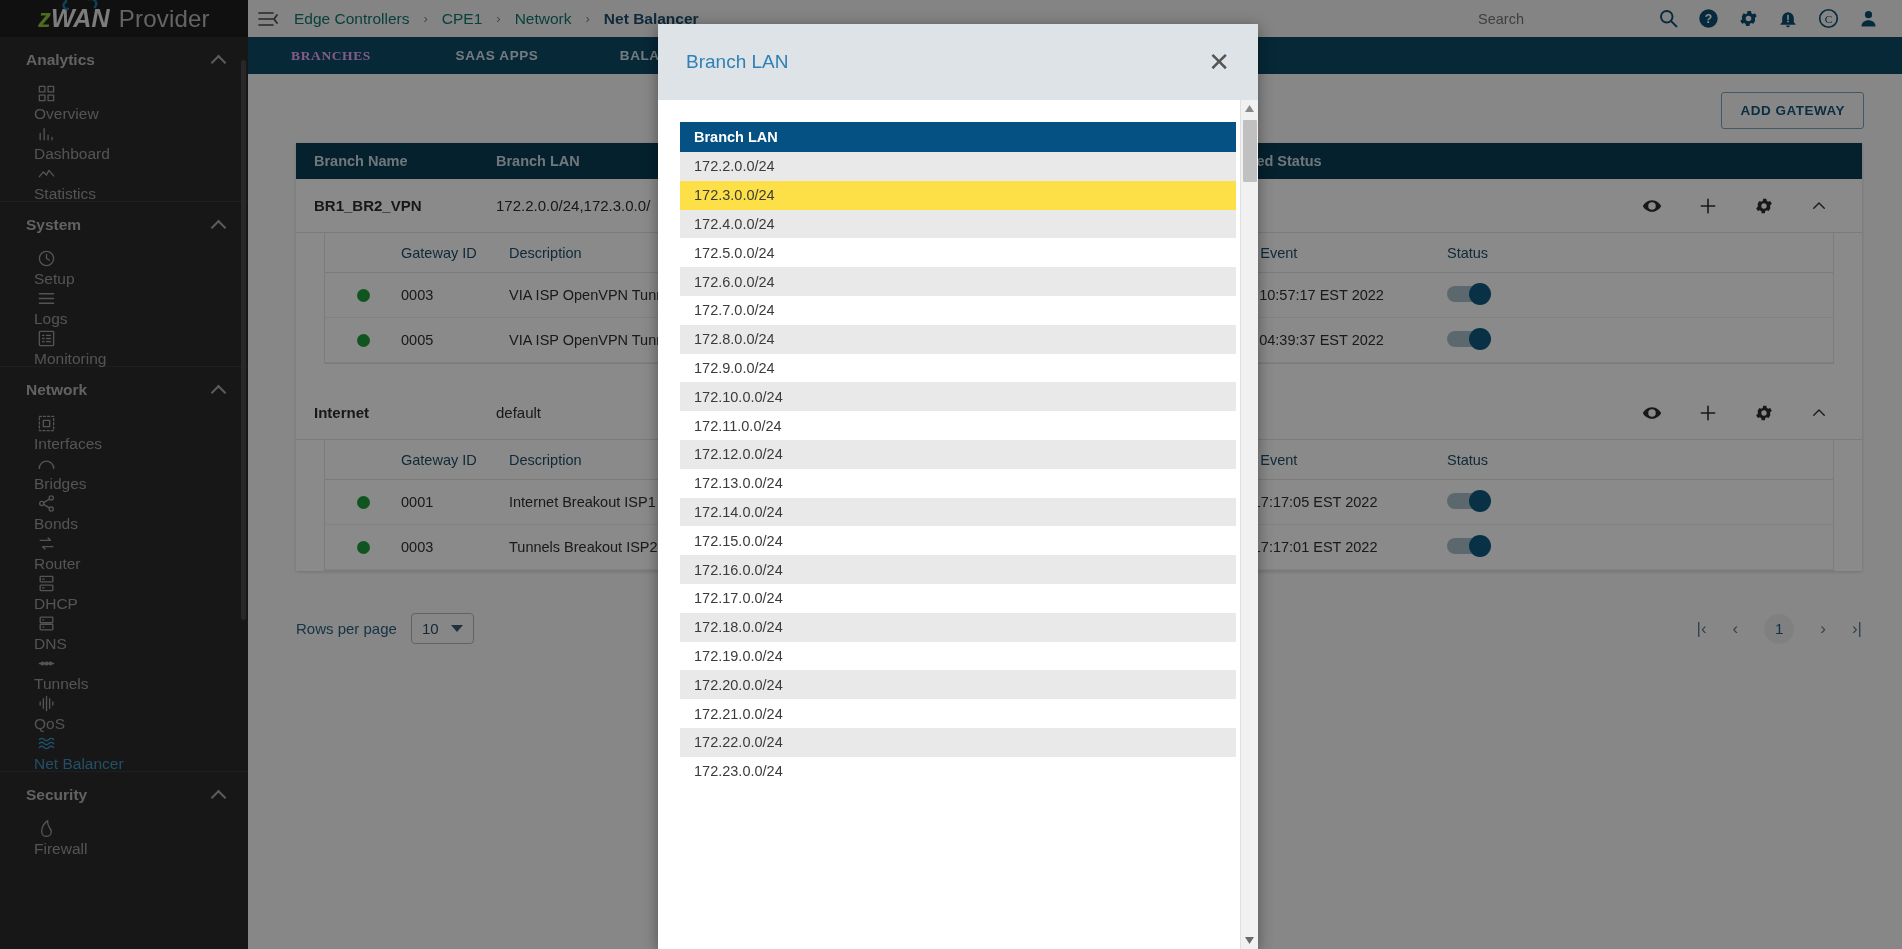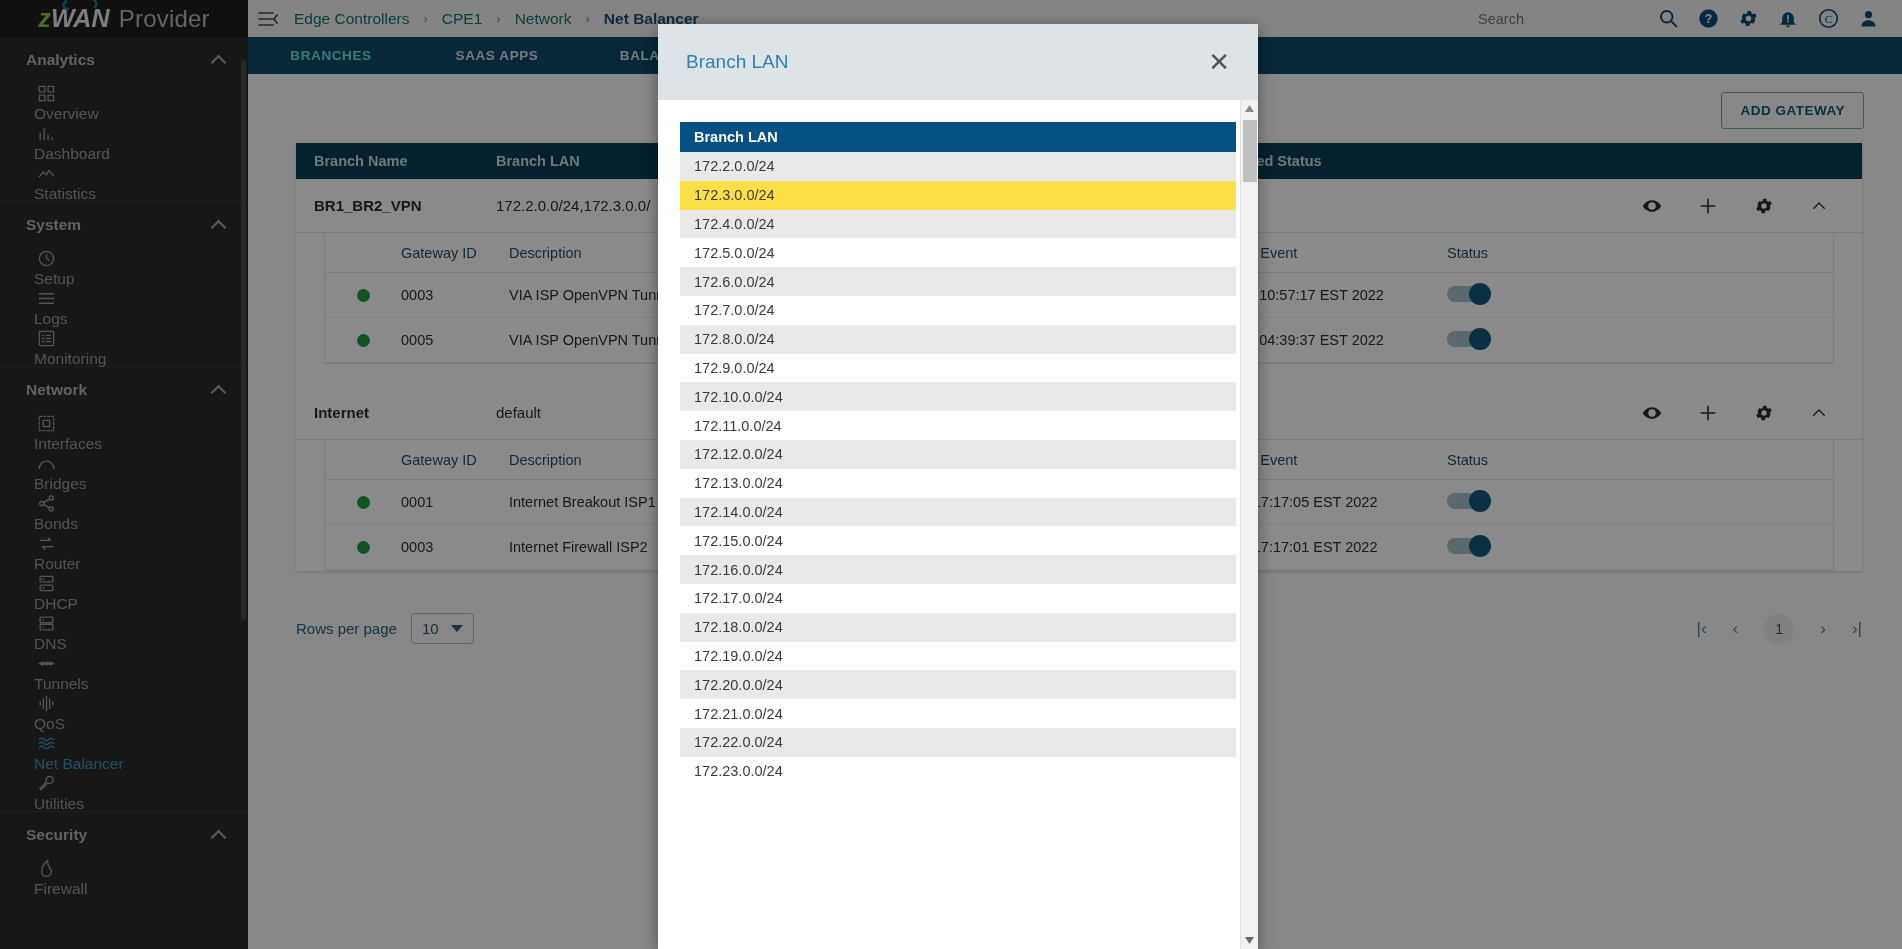--- a/index.html
+++ b/index.html
@@ -107,21 +107,21 @@
     width: 1654px; height: 37px;
     background: #0d4a67;
     display: flex; align-items: center;
     z-index: 2;
   }
   .tab {
     color: #d5e3ea; font-size: 13.5px; font-weight: bold;
     letter-spacing: .6px; padding: 0 14px; cursor: pointer;
     width: 166px; text-align: center;
   }
-  .tab.sel { color: #5eead4; }
+  .tab.sel { color: #f0abfc; font-family: Liberation Serif, serif; }
 
   
   .content {
     position: absolute; left: 248px; top: 74px;
     width: 1654px; height: 875px;
     background: #fafafa; z-index: 1;
   }
   .btn-row { display: flex; justify-content: flex-end; padding: 18px 38px 0 0; }
   .btn-outline {
     border: 1px solid #7fa3b6; color: #14567a;
@@ -426,28 +426,20 @@
           </span>
           <span>QoS</span>
         </div>
         <div class="nav-item active">
           <span class="ico">
             <svg width="19" height="19" viewBox="0 0 24 24" fill="none" stroke="#3f93c0" stroke-width="1.7" stroke-linecap="round">
               <path d="M3 7c2-2 4-2 6 0s4 2 6 0 4-2 6 0M3 12c2-2 4-2 6 0s4 2 6 0 4-2 6 0M3 17c2-2 4-2 6 0s4 2 6 0 4-2 6 0"></path>
             </svg>
           </span>
           <span>Net Balancer</span>
-        </div>
-        <div class="nav-item">
-          <span class="ico">
-            <svg width="19" height="19" viewBox="0 0 24 24" fill="none" stroke="#9b9b9b" stroke-width="1.7" stroke-linecap="round" stroke-linejoin="round">
-              <path d="M20 5a5 5 0 01-6.6 6.6L5 20l-1.5-1.5 8.4-8.4A5 5 0 0118.5 3.5z"></path>
-            </svg>
-          </span>
-          <span>Utilities</span>
         </div>
         <div class="nav-group-header">
           <span>Security</span>
           <span class="chev"></span>
         </div>
         <div class="nav-item">
           <span class="ico">
             <svg width="19" height="19" viewBox="0 0 24 24" fill="none" stroke="#9b9b9b" stroke-width="1.7" stroke-linecap="round" stroke-linejoin="round">
               <path d="M12 22a6 6 0 006-6c0-5-6-6-4.5-14C9 5 6 9 6 16a6 6 0 006 6z"></path>
             </svg>
@@ -646,21 +638,21 @@
               <div class="sc-mid"></div>
               <div class="sc-down">N/A</div>
               <div class="sc-tle">Sat Nov 12 17:17:05 EST 2022</div>
               <div class="sc-stat"><span class="toggle"></span></div>
             </div>
             <div class="sub-row">
               <div class="sc-dot">
                 <span class="dot"></span>
               </div>
               <div class="sc-gw">0003</div>
-              <div class="sc-desc">Internet Firewall ISP2</div>
+              <div class="sc-desc">Tunnels Breakout ISP2</div>
               <div class="sc-mid"></div>
               <div class="sc-down">N/A</div>
               <div class="sc-tle">Sat Nov 12 17:17:01 EST 2022</div>
               <div class="sc-stat"><span class="toggle"></span></div>
             </div>
           </div>
         </div>
     </div>
 
     <div class="pager">

